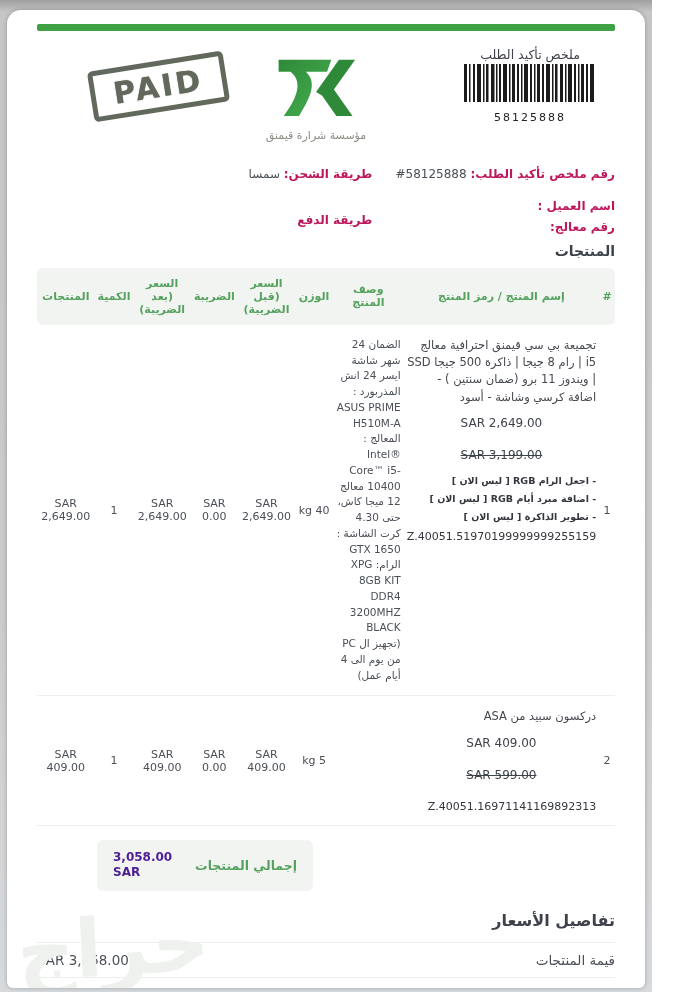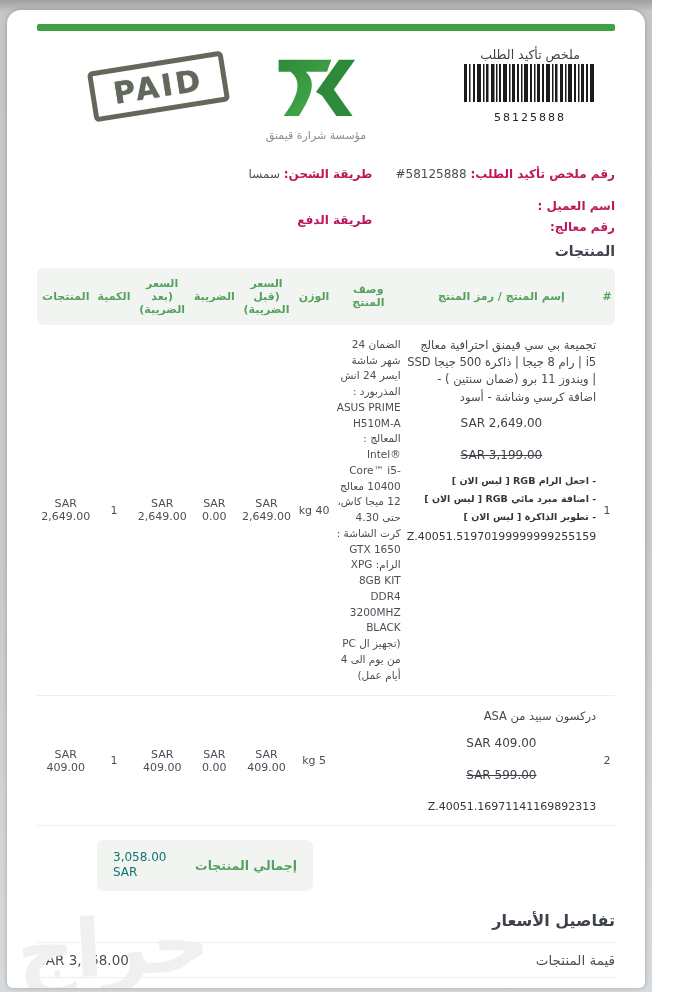--- a/index.html
+++ b/index.html
@@ -52,21 +52,21 @@
   .p-old { text-align:center; font-size:12px; margin-top:18px; color:#3e424a; text-decoration:line-through; }
   .p-opts { margin-top:10px; font-size:9.5px; font-weight:bold; color:#33373d; line-height:1.9; }
   .p-code { margin-top:4px; font-size:11px; color:#33373d; }
   .p-desc { font-size:10.5px; line-height:1.5; color:#4a4f57; }
 
   
   .subtotal-wrap { display:flex; justify-content:flex-end; margin-top:14px; }
   .subtotal-box { background:#f2f4f2; border-radius:6px; width:216px; margin-left:60px;
                   display:flex; justify-content:space-between; align-items:center; padding:10px 16px; }
   .subtotal-label { color:#55a25e; font-weight:bold; font-size:12.5px; }
-  .subtotal-val { text-align:left; font-weight:normal; font-size:12px; color:#0f766e; line-height:1.3; }
+  .subtotal-val { text-align:left; font-weight:bold; font-size:12px; color:#4c1d95; line-height:1.3; }
 
   
   .pd { margin-top:20px; }
   .pd-title { font-size:16px; font-weight:bold; color:#3e424a; padding-bottom:12px; border-bottom:1px solid #edefed; }
   .pd-row { display:flex; justify-content:space-between; align-items:center; padding:9px 0; border-bottom:1px solid #edefed; font-size:13.5px; }
   .pd-row .pd-label { color:#4a4f57; }
   .pd-tag { color:#55a25e; font-size:12px; }
   .pd-row .pd-value { color:#4a4f57; }
 
   .watermark { position:absolute; bottom:-6px; left:10px; direction:rtl; font-size:80px; font-weight:bold;
@@ -185,21 +185,21 @@
       </thead>
       <tbody>
         <tr>
           <td>1</td>
           <td class="cell-name">
             <div class="p-name">تجميعة بي سي قيمنق احترافية معالج i5 | رام 8 جيجا | ذاكرة 500 جيجا SSD | ويندوز 11 برو (ضمان سنتين ) - اضافة كرسي وشاشة - أسود</div>
             <div class="p-price ltr" style="display:block">SAR 2,649.00</div>
             <div class="p-old ltr" style="display:block">SAR 3,199.00</div>
             <div class="p-opts">
               <div>- اجعل الرام RGB [ ليس الان ]</div>
-              <div>- اضافة مبرد مائي RGB [ ليس الان ]</div>
+              <div>- اضافة مبرد أيام RGB [ ليس الان ]</div>
               <div>- تطوير الذاكرة [ ليس الان ]</div>
             </div>
             <div class="p-code ltr">Z.40051.51970199999999255159</div>
           </td>
           <td class="cell-desc">
             <div class="p-desc">الضمان 24 شهر شاشة ايسر 24 انش المذربورد : ASUS PRIME H510M-A المعالج : Intel® Core™ i5-10400 معالج 12 ميجا كاش، حتى 4.30 كرت الشاشة : GTX 1650 الرام: XPG 8GB KIT DDR4 3200MHZ BLACK (تجهيز ال PC من يوم الى 4 أيام عمل)</div>
           </td>
           <td>kg 40</td>
           <td>SAR 2,649.00</td>
           <td>SAR 0.00</td>

